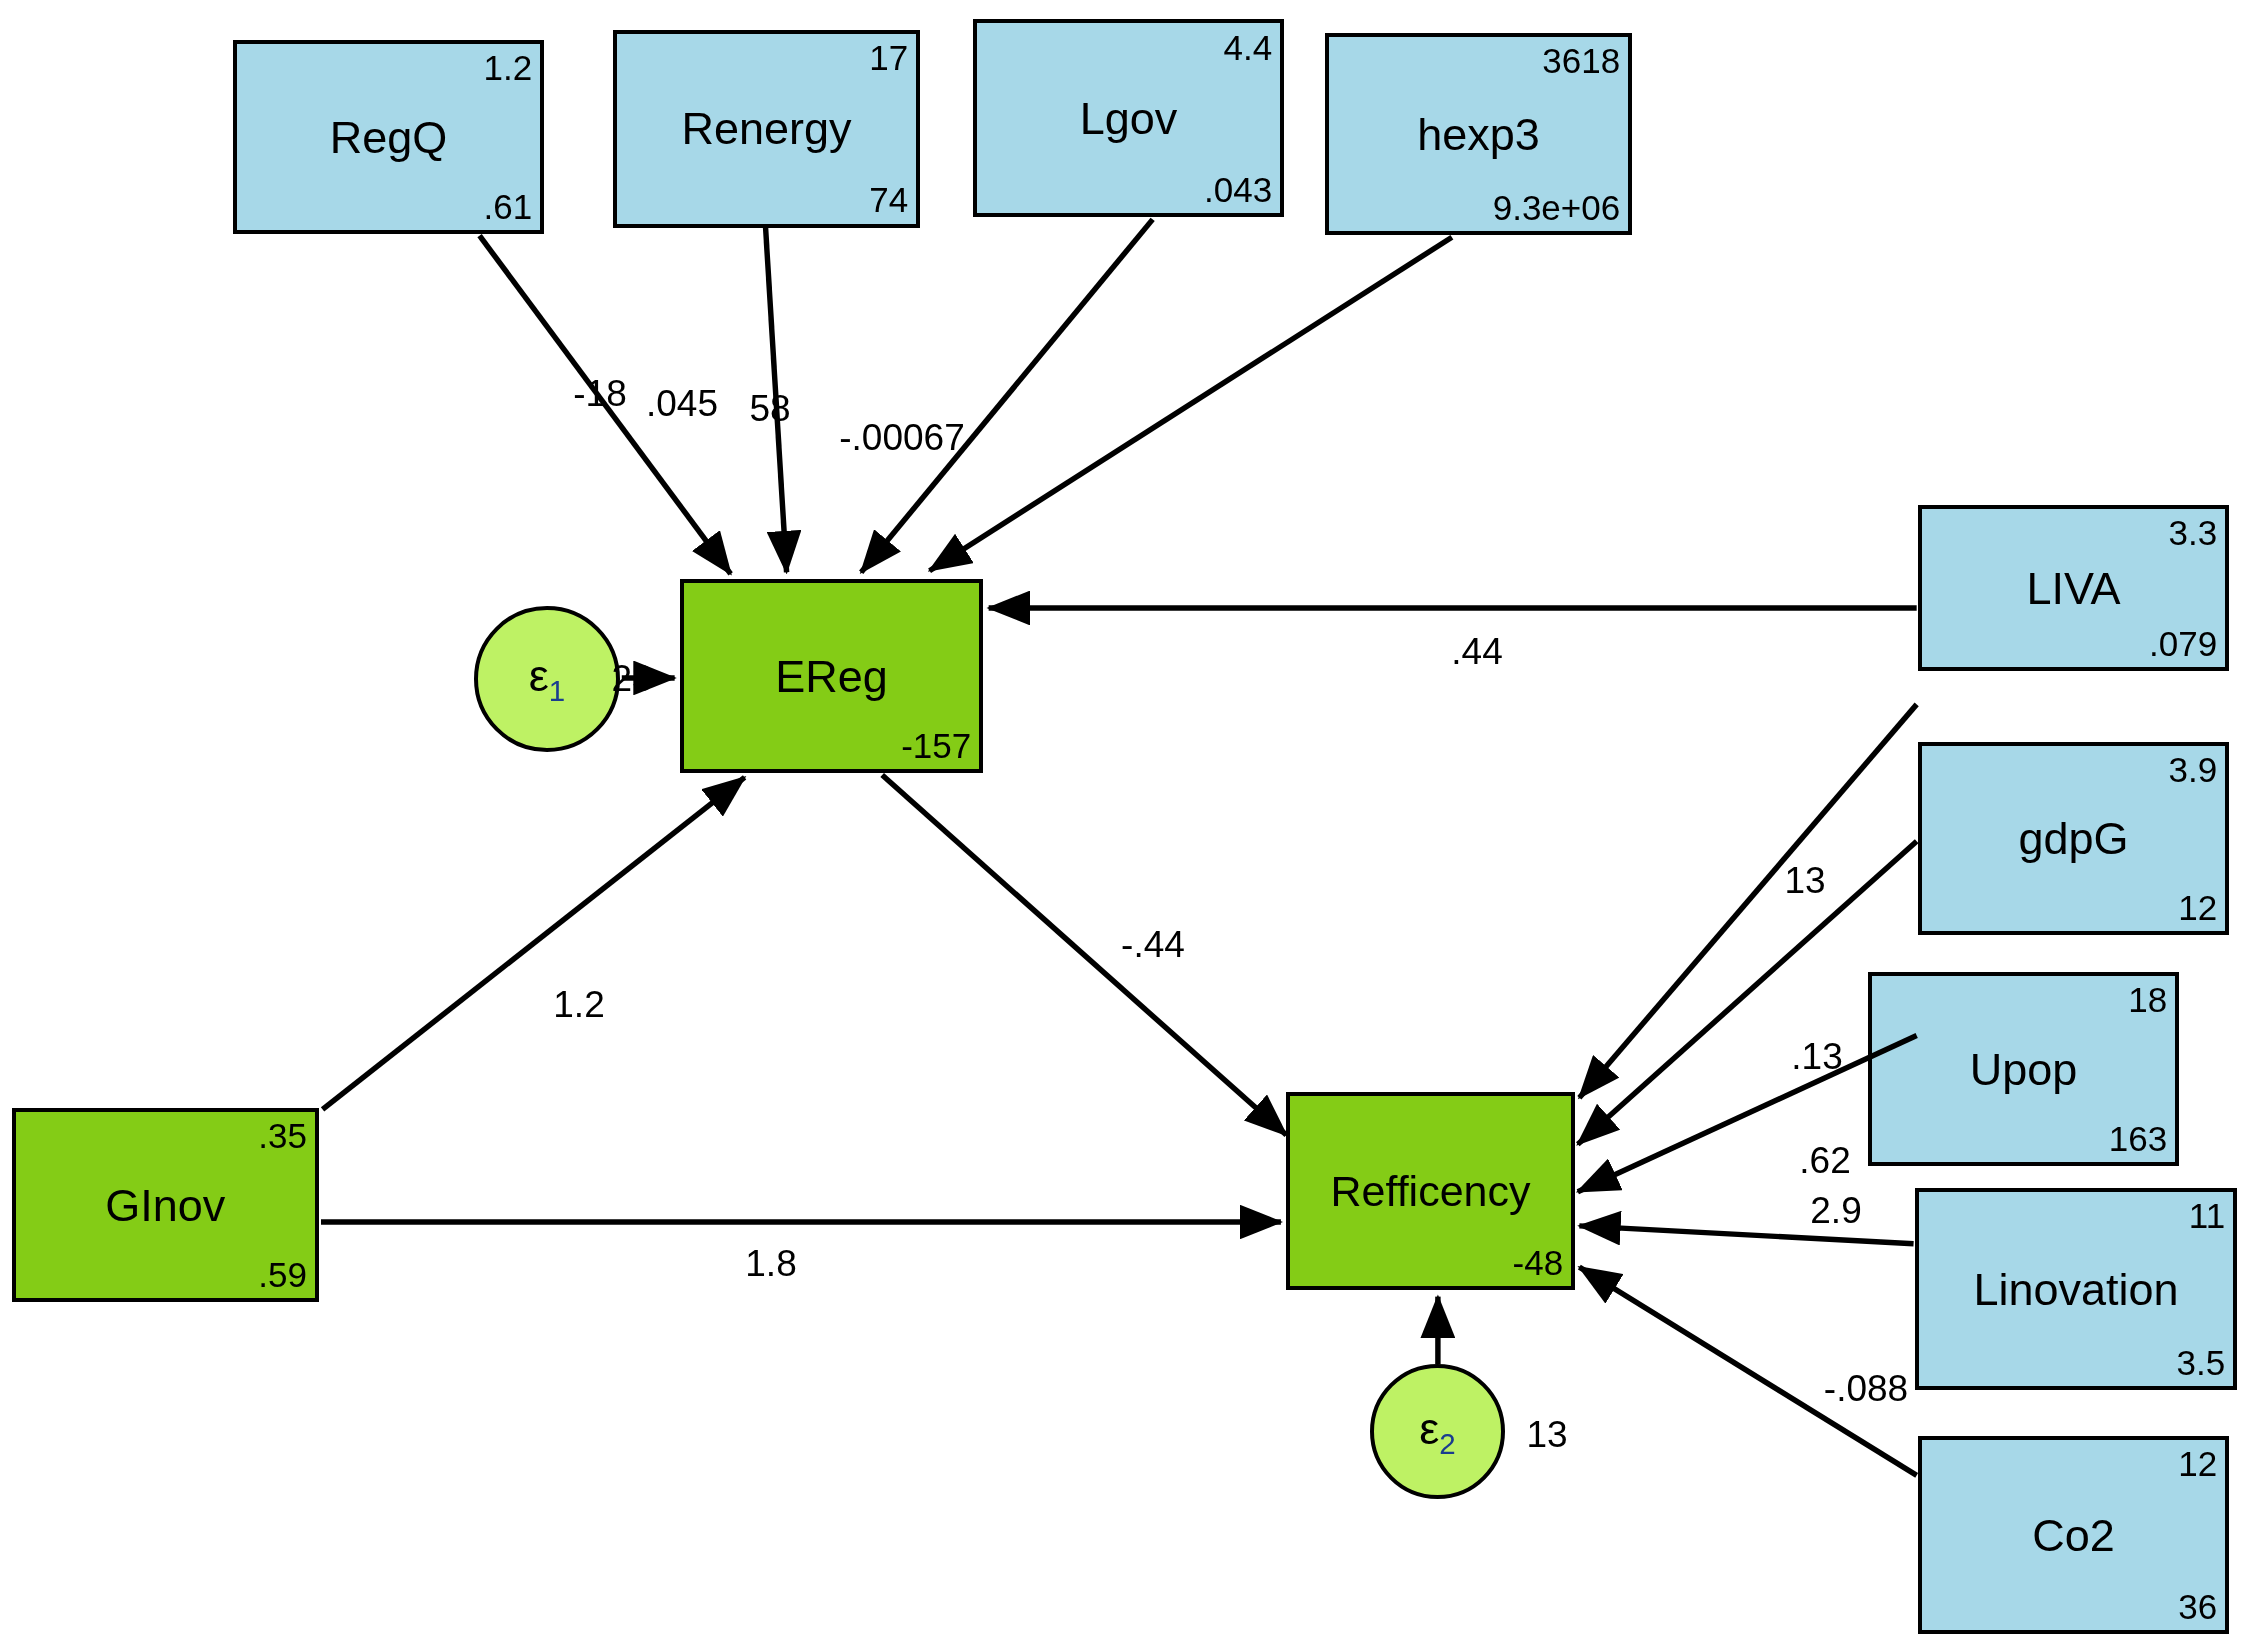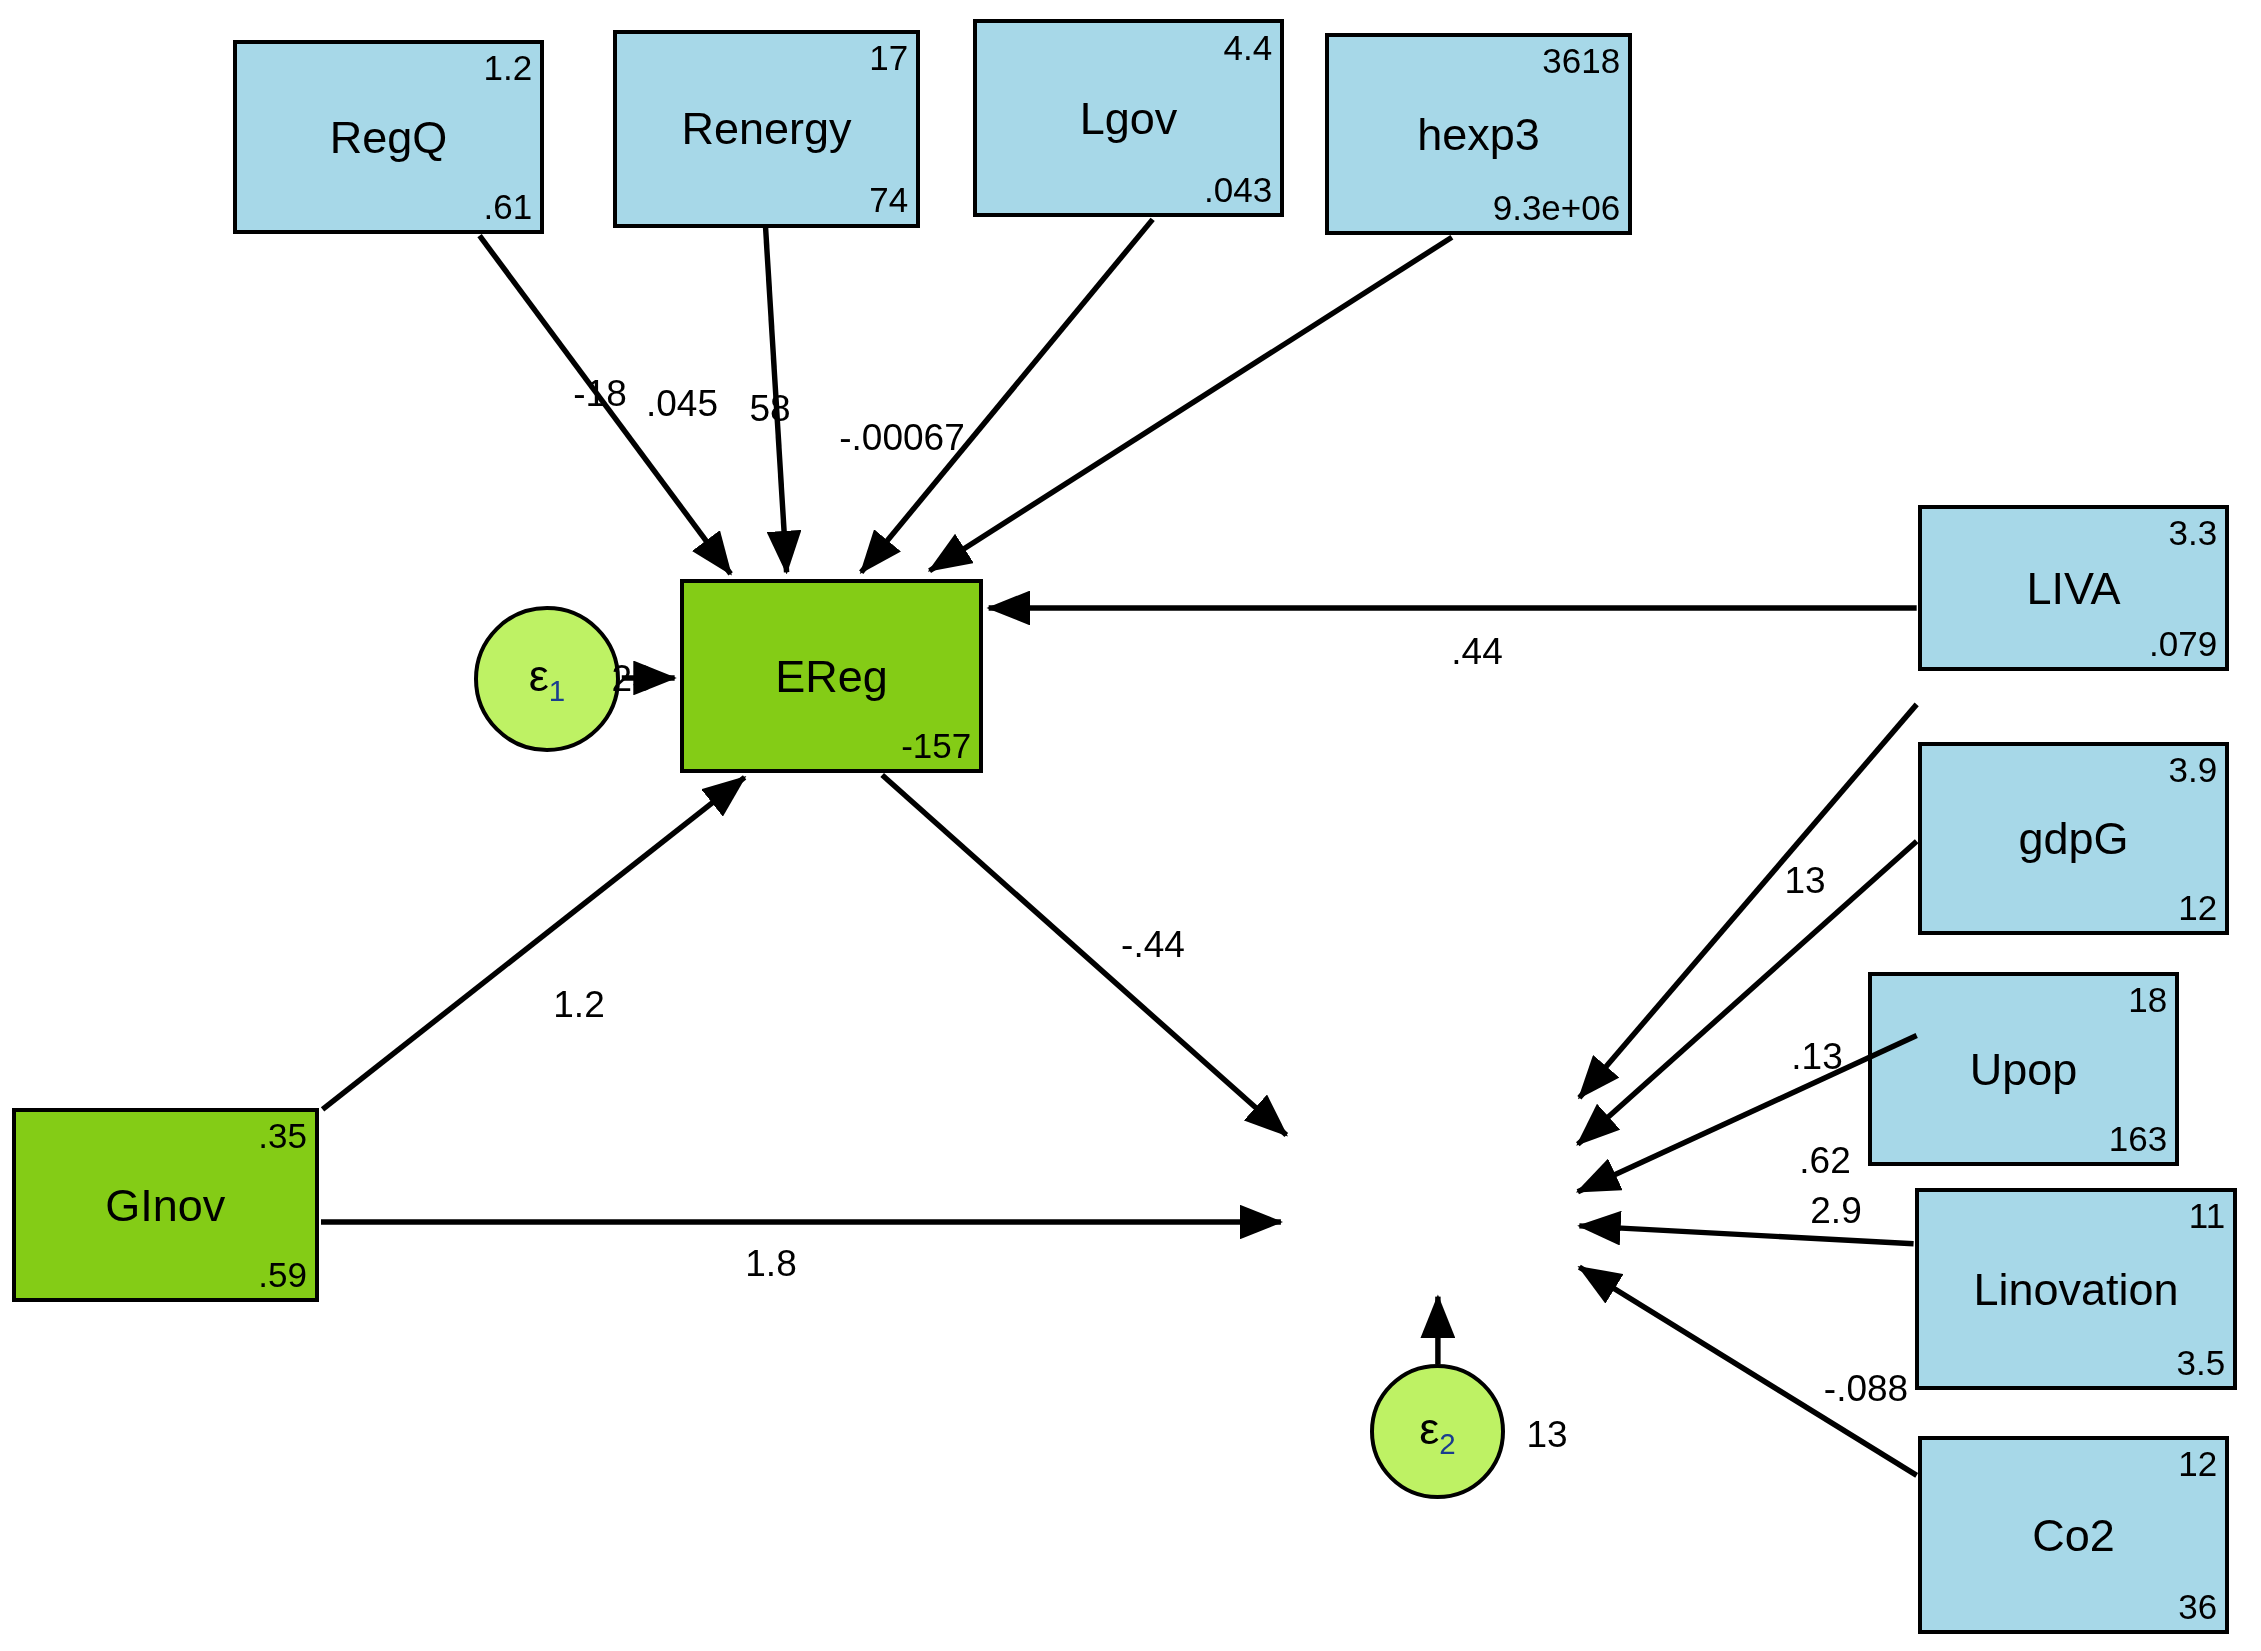--- a/index.html
+++ b/index.html
@@ -101,20 +101,24 @@
     <span class="corner top">.35</span>
     <span class="name">GInov</span>
     <span class="corner bottom">.59</span>
   </div>
 
   <div class="node endo" style="left:680px;top:579px;width:303px;height:194px;">
     <span class="name">EReg</span>
     <span class="corner bottom">-157</span>
   </div>
 
+  <div class="node endo" style="left:1286px;top:1092px;width:289px;height:198px;">
+    <span class="name" style="font-size:43px;">Refficency</span>
+    <span class="corner bottom">-48</span>
+  </div>
 
   <div class="err" style="left:474px;top:606px;width:146px;height:146px;">
     <span><span>ε</span><sub>1</sub></span>
   </div>
   <div class="err" style="left:1370px;top:1364px;width:135px;height:135px;">
     <span><span>ε</span><sub>2</sub></span>
   </div>
 
   <div class="edge-label" style="left:600px;top:393px;">-18</div>
   <div class="edge-label" style="left:682px;top:403px;">.045</div>

